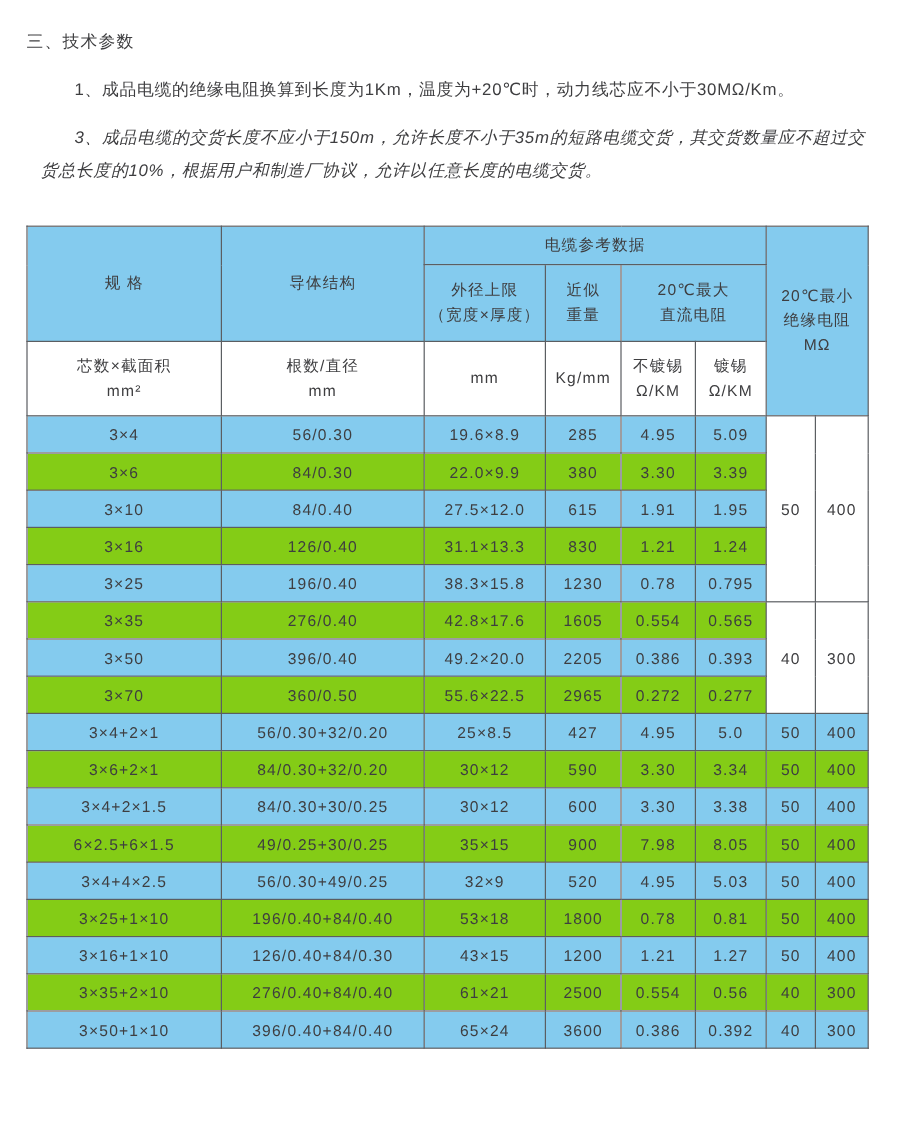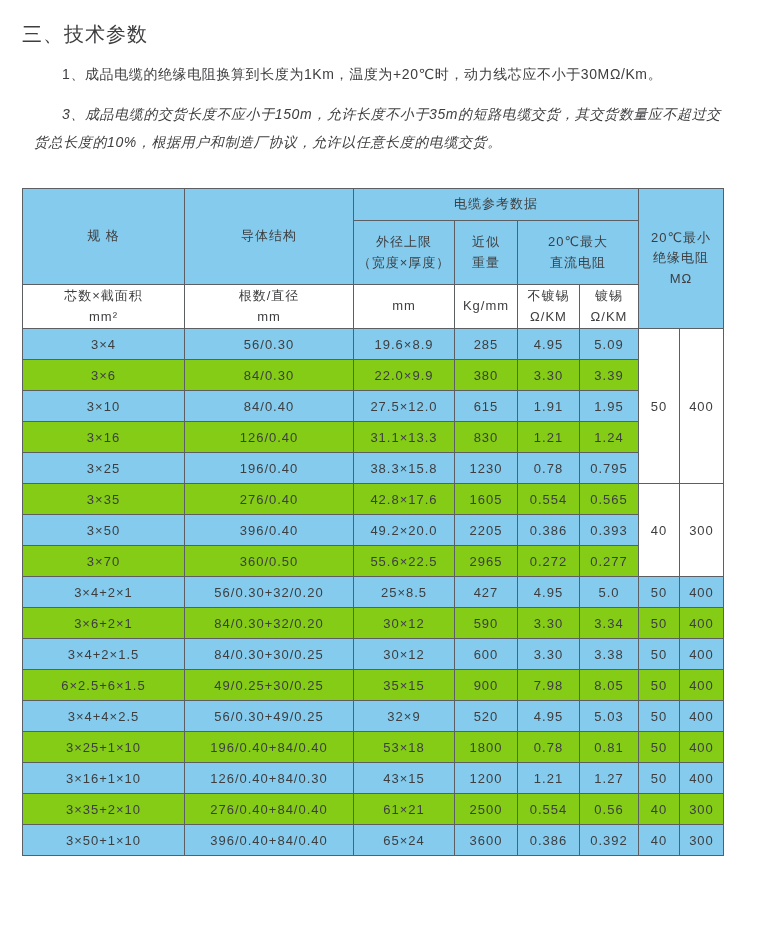--- a/index.html
+++ b/index.html
@@ -13,21 +13,21 @@
     width: 760px;
     height: 950px;
     background: #ffffff;
     font-family: "Liberation Sans", "DejaVu Sans", sans-serif;
     color: var(--text);
     overflow: hidden;
   }
   .page { padding: 20px 20px 0 22px; }
 
   .doc-title {
-    font-size: 20px;
+    font-size: 14px;
     line-height: 28px;
     font-weight: normal;
     margin: 0;
     letter-spacing: 1px;
   }
   .para {
     font-size: 14px;
     line-height: 28px;
     margin: 12px;
     text-indent: 2em;
@@ -51,21 +51,21 @@
     overflow: hidden;
   }
   .spec-table thead th {
     white-space: pre-line;
     line-height: 1.55;
     letter-spacing: 1px;
   }
   .hb { background: var(--blue); }
   thead tr.h1 { height: 32px; }
   thead tr.h2 { height: 64px; }
-  thead tr.h3 { height: 44px; }
+  thead tr.h3 { height: 62px; }
   thead tr.h3 th { background: #ffffff; }
   tbody tr { height: 31px; }
   tbody td { letter-spacing: 1px; }
   tbody tr.blue td { background: var(--blue); }
   tbody tr.white td { background: #84cc16; }
   tbody td.merged { background: #ffffff !important; }
 </style>
 </head>
 <body>
 

